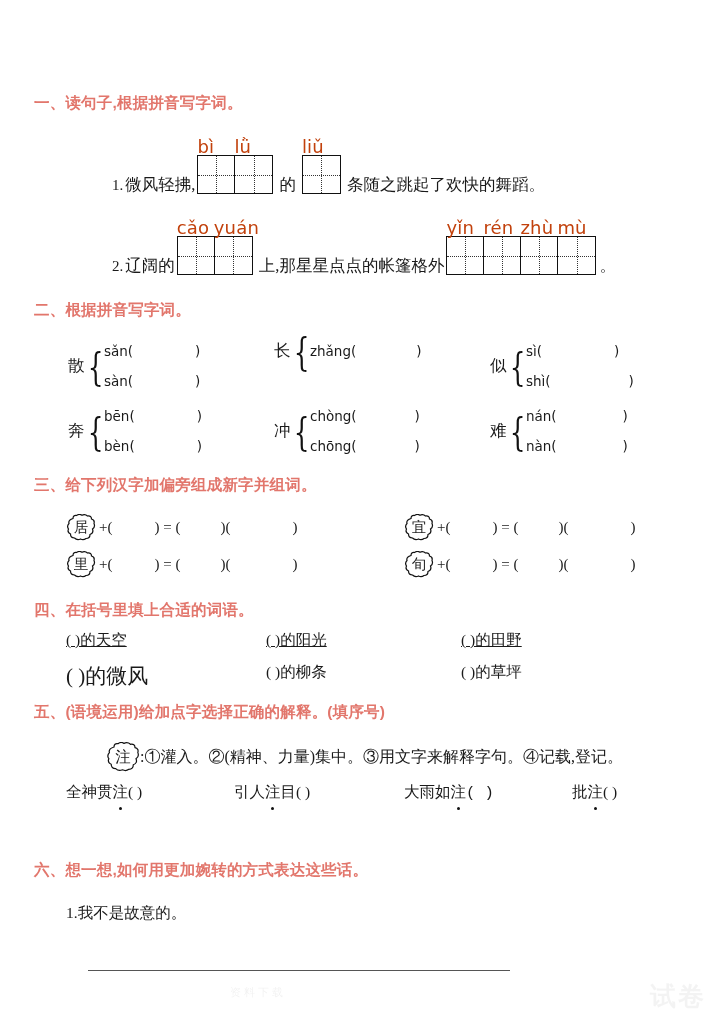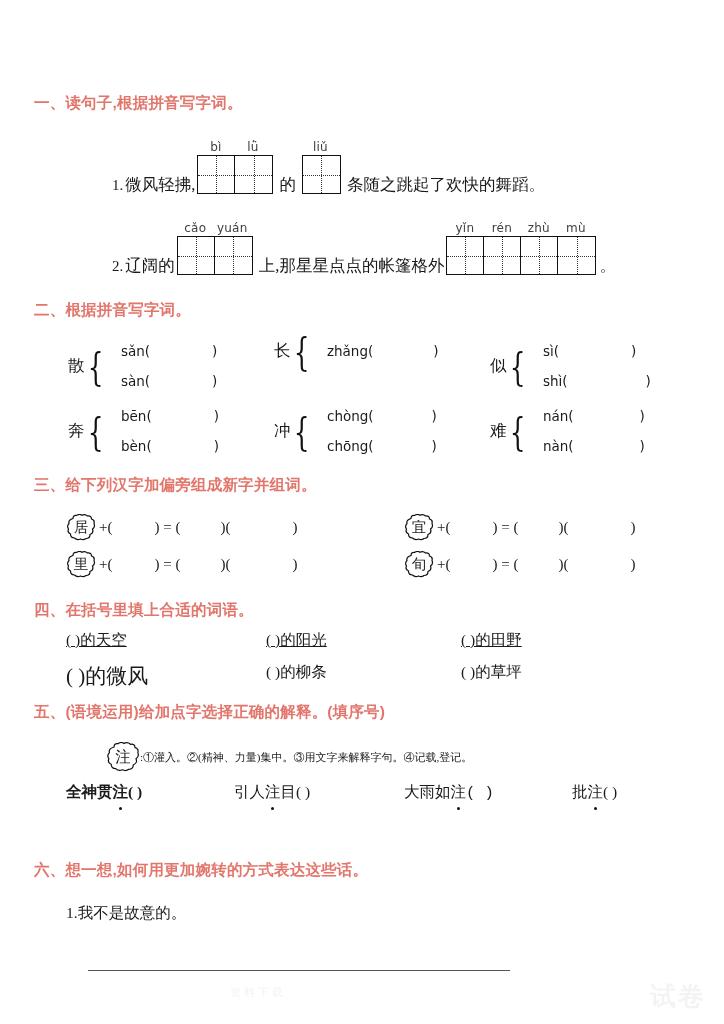--- a/index.html
+++ b/index.html
@@ -59,24 +59,23 @@
     content: "";
     position: absolute;
     top: 50%;
     left: 0;
     right: 0;
     border-top: 1px dotted #333;
   }
   .pinyin-row { display: flex; }
   .pinyin {
     width: 37px;
-    text-align: center;
     font-family: "DejaVu Sans", sans-serif;
-    font-size: 12px;
-    color: #404040;
+    font-size: 18px;
+    color: #c2410c;
     line-height: 16px;
     letter-spacing: .2px;
   }
   .cn { font-size: 16.5px; line-height: 1; }
   .num { font-size: 15px; }
 
   
   .poly {
     display: flex;
     align-items: center;
@@ -96,21 +95,20 @@
   .poly-lines {
     display: flex;
     flex-direction: column;
     justify-content: center;
   }
   .poly-line {
     font-family: "DejaVu Sans", sans-serif;
     font-size: 13.5px;
     line-height: 30px;
     white-space: nowrap;
-    margin-left: 17px;
   }
   .paren-gap { display: inline-block; }
 
   
   .cloud {
     position: relative;
     display: inline-block;
     width: 30px;
     height: 27px;
     vertical-align: middle;
@@ -410,25 +408,25 @@
     <span class="tail">(填序号)</span>
   </div>
 
   <div class="abs" style="left:106px; top:742px; display:flex; align-items:center;">
     <span class="cloud" style="width:34px; height:30px;">
       <svg width="34" height="30" viewBox="0 0 34 30">
         <path d="M8 5 Q8 1 12 1.7 Q15 -0.6 18 1.4 Q21.5 -0.3 24.5 2.3 Q29 1.7 29 5.6 Q33 6.7 31.8 10.6 Q33.5 14.5 30 16.7 Q31.8 21 27.3 22.8 Q27.3 27.3 22.8 27.3 Q20 29.5 16.5 27.8 Q12.5 29.5 9.7 26.7 Q5.2 26.7 5.2 22.3 Q1.2 20.6 2.8 16.7 Q0.6 13.4 3.4 10.6 Q2.3 6.7 8 5 Z" fill="none" stroke="#111" stroke-width="1.2"></path>
       </svg>
       <span style="width:34px; height:30px; font-size:15.5px;">注</span>
     </span>
-    <span style="font-size:11px; white-space:nowrap;">:①灌入。②(精神、力量)集中。③用文字来解释字句。④记载,登记。</span>
+    <span style="font-size:16px; white-space:nowrap;">:①灌入。②(精神、力量)集中。③用文字来解释字句。④记载,登记。</span>
   </div>
 
   <div class="abs" style="left:66px; top:782px; display:flex; font-size:15.5px;">
-    <span style="width:168px; white-space:nowrap;font-weight:bold;"><span>全神贯</span><span class="dotted">注</span><span>(        )</span></span>
+    <span style="width:168px; white-space:nowrap;"><span>全神贯</span><span class="dotted">注</span><span>(        )</span></span>
     <span style="width:170px; white-space:nowrap;"><span>引人</span><span class="dotted">注</span><span>目(        )</span></span>
     <span style="width:168px; white-space:nowrap;font-family:Liberation Mono, monospace;"><span>大雨如</span><span class="dotted">注</span><span>(        )</span></span>
     <span style="white-space:nowrap;"><span>批</span><span class="dotted">注</span><span>(        )</span></span>
   </div>
 
   <div class="abs sec-head" style="left:34px; top:860px;">六、想一想,如何用更加婉转的方式表达这些话。</div>
 
   <div class="abs" style="left:66px; top:903px; font-size:15.5px;">1.我不是故意的。</div>
 
   <div class="abs answer-line" style="left:88px; top:970px; width:422px;"></div>

